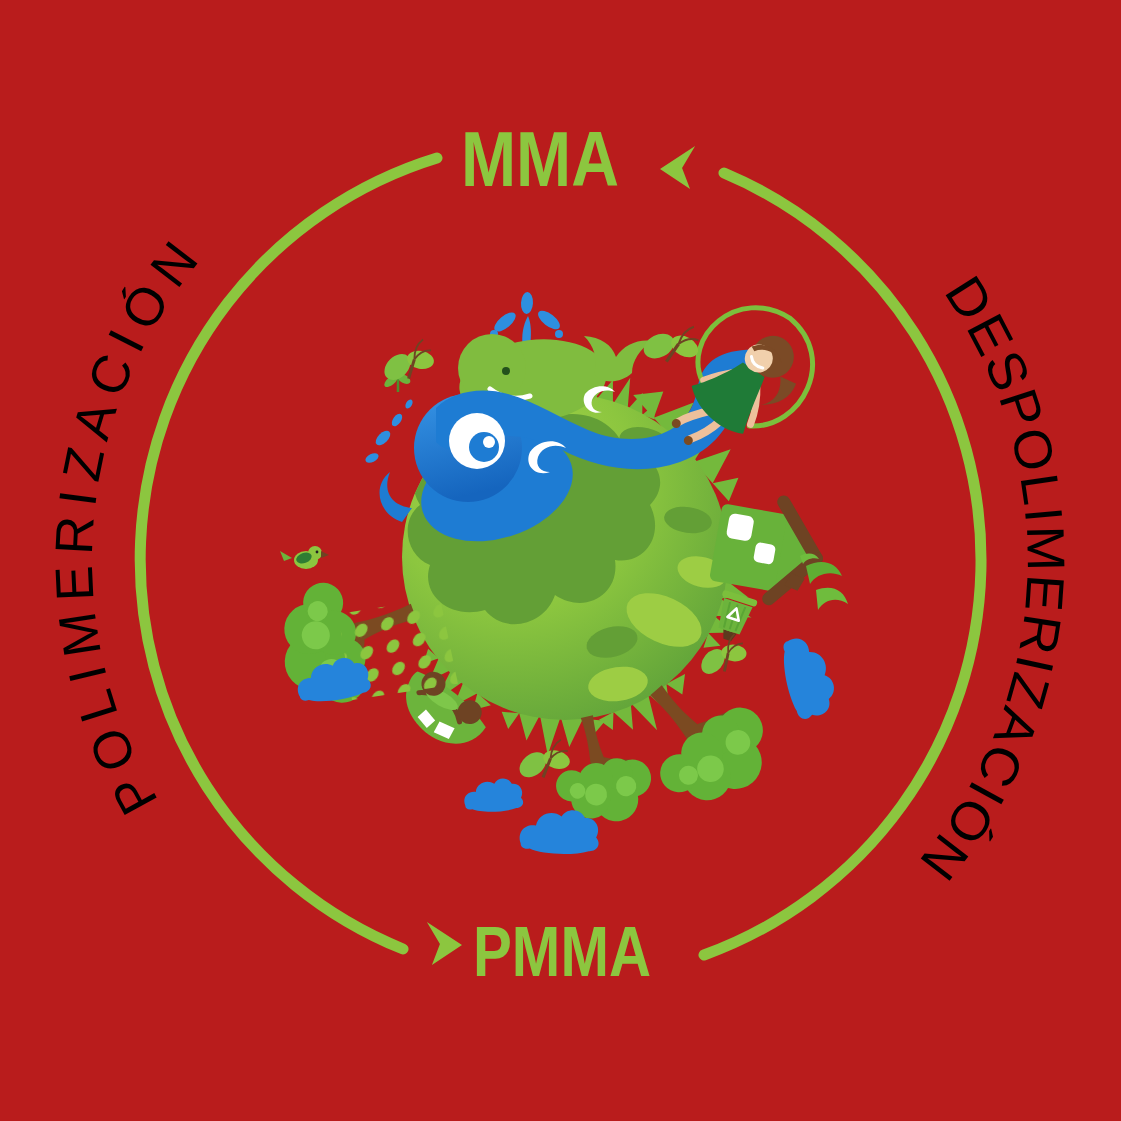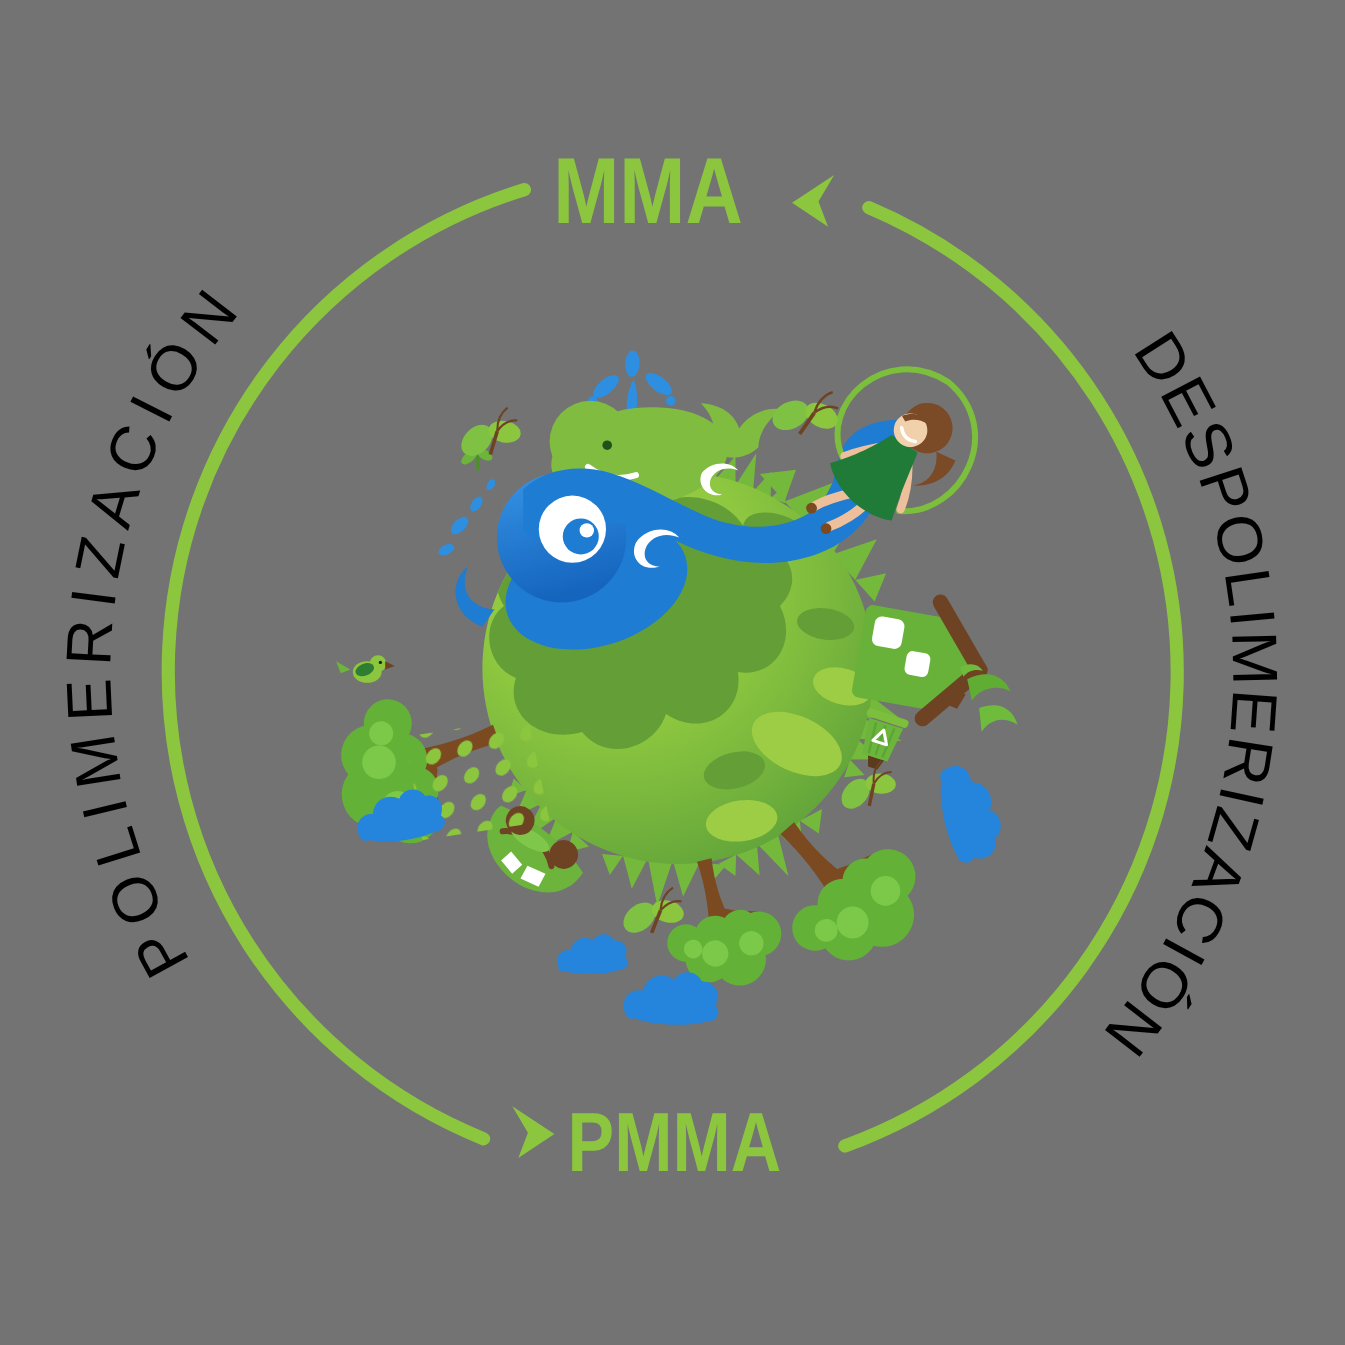--- a/index.html
+++ b/index.html
@@ -1,16 +1,16 @@
 <!DOCTYPE html>
 <html><head>
 <meta charset="utf-8">
 <style>
   html,body{margin:0;padding:0;background:#ffffff;}
-  .frame{width:1121px;height:1121px;position:relative;background:#737373;overflow:hidden;
+  .frame{width:1121px;height:1121px;position:relative;background:#b91c1c;overflow:hidden;
          font-family:"Liberation Sans", sans-serif;}
   svg{display:block;}
   .node-label{font-family:"Liberation Sans", sans-serif;font-weight:bold;fill:#8CC63F;}
   .curve-label{font-family:"Liberation Sans", sans-serif;font-weight:normal;fill:#000;
                font-size:53px;letter-spacing:2px;}
   .arc{stroke:#8CC63F;stroke-width:11;fill:none;stroke-linecap:round;}
 </style>
 </head>
 <body>
 

